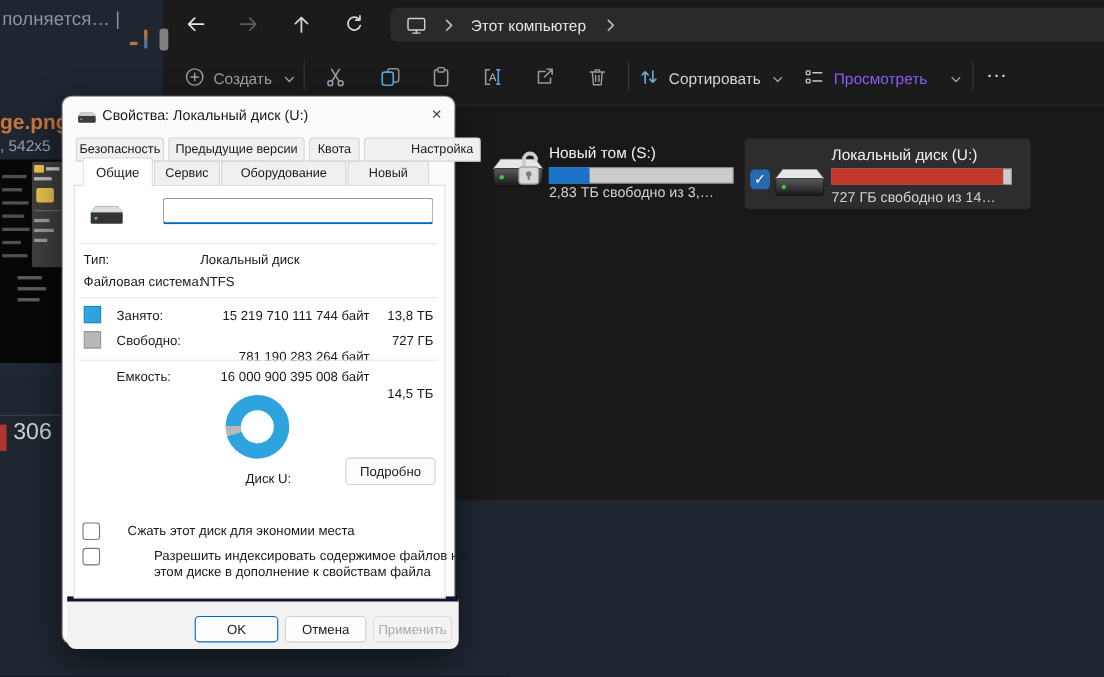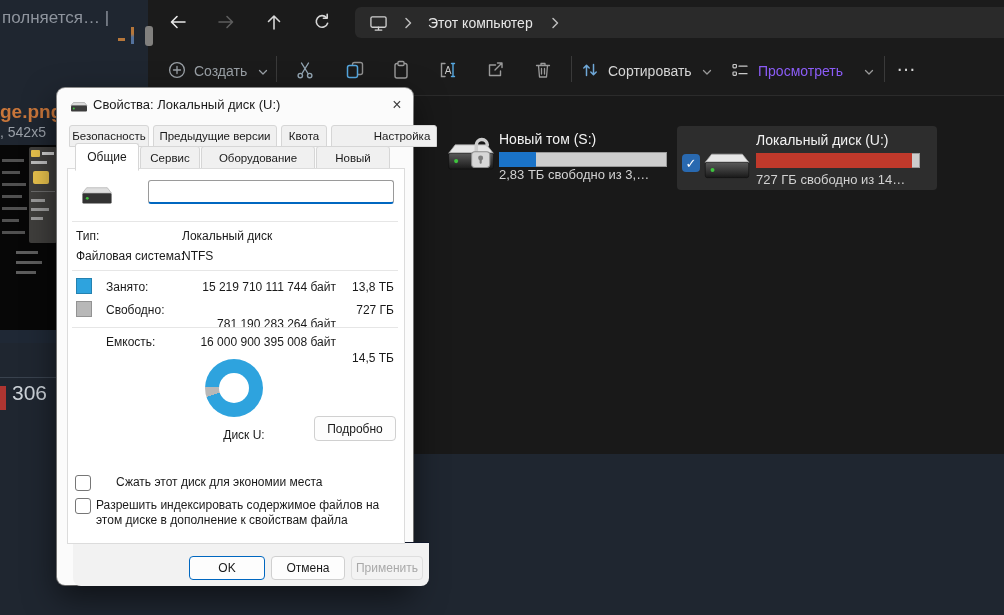--- a/index.html
+++ b/index.html
@@ -70,22 +70,22 @@
     border:1px solid #9a9a9a;border-bottom:2px solid #0067c0;border-radius:3px;box-sizing:border-box;
     font:12px "Liberation Sans",sans-serif;padding:0 6px;outline:none;}
   .donut{position:absolute;left:137px;top:190px;width:58px;height:58px;border-radius:50%;}
   .donut-hole{position:absolute;left:14px;top:14px;width:30px;height:30px;border-radius:50%;background:#fff;}
   .btn{position:absolute;background:#fdfdfd;border:1px solid #d0d0d0;border-radius:4px;
     font:12px "Liberation Sans",sans-serif;display:flex;align-items:center;justify-content:center;color:#1a1a1a;}
   .btn.primary{border:1.5px solid #0067c0;}
   .btn.disabled{background:#f3f3f3;border-color:#dedede;color:#a9a9a9;}
   .cb-box{position:absolute;left:7px;width:14px;height:14px;background:#fff;border:1px solid #767676;border-radius:3px;}
   .cb-label{position:absolute;left:28px;font-size:12px;line-height:15px;}
-  .strip{position:absolute;left:16px;top:454px;width:356px;height:43px;background:#f2f2f2;
-    border-top:1px solid #0f172a;border-radius:0 0 8px 8px;}
+  .strip{position:absolute;left:4px;top:454px;width:356px;height:43px;background:#f2f2f2;
+    border-top:5px solid #0f172a;border-radius:0 0 8px 8px;}
   svg{display:block;}
 </style>
 </head>
 <body>
 
 <div id="screen">
 
   <div class="abs bg-top-text">полняется…  |</div>
   <div class="abs bg-cursor"></div>
   <div class="abs bg-orange-dash"></div>
@@ -333,21 +333,21 @@
 
       <div class="donut" style="background: conic-gradient(rgb(46, 163, 222) 0deg, rgb(46, 163, 222) 252.1deg, rgb(184, 184, 184) 252.1deg, rgb(184, 184, 184) 271.9deg, rgb(46, 163, 222) 271.9deg, rgb(46, 163, 222) 360deg);">
         <div class="donut-hole"></div>
       </div>
       <div class="lab" style="left:110px;top:259px;width:132px;text-align:center;">Диск U:</div>
       <div class="btn" style="left:246px;top:247px;width:80px;height:23px;">Подробно</div>
 
       <div class="cb-box" style="top:306px;"></div>
       <div class="cb-label" style="top:306px;width:300px;margin-left:20px;">Сжать этот диск для экономии места</div>
       <div class="cb-box" style="top:329px;"></div>
-      <div class="cb-label" style="top:329px;width:298px;">Разрешить индексировать содержимое файлов на этом диске в дополнение к свойствам файла</div>
+      <div class="cb-label" style="top:329px;width:298px;margin-left:44px;">Разрешить индексировать содержимое файлов на этом диске в дополнение к свойствам файла</div>
     </div>
 
     <div class="strip">
       <div class="btn primary" style="left:116px;top:13px;width:74px;height:22px;">OK</div>
       <div class="btn" style="left:198px;top:13px;width:72px;height:22px;">Отмена</div>
       <div class="btn disabled" style="left:278px;top:13px;width:70px;height:22px;">Применить</div>
     </div>
   </div>
 
 </div>

